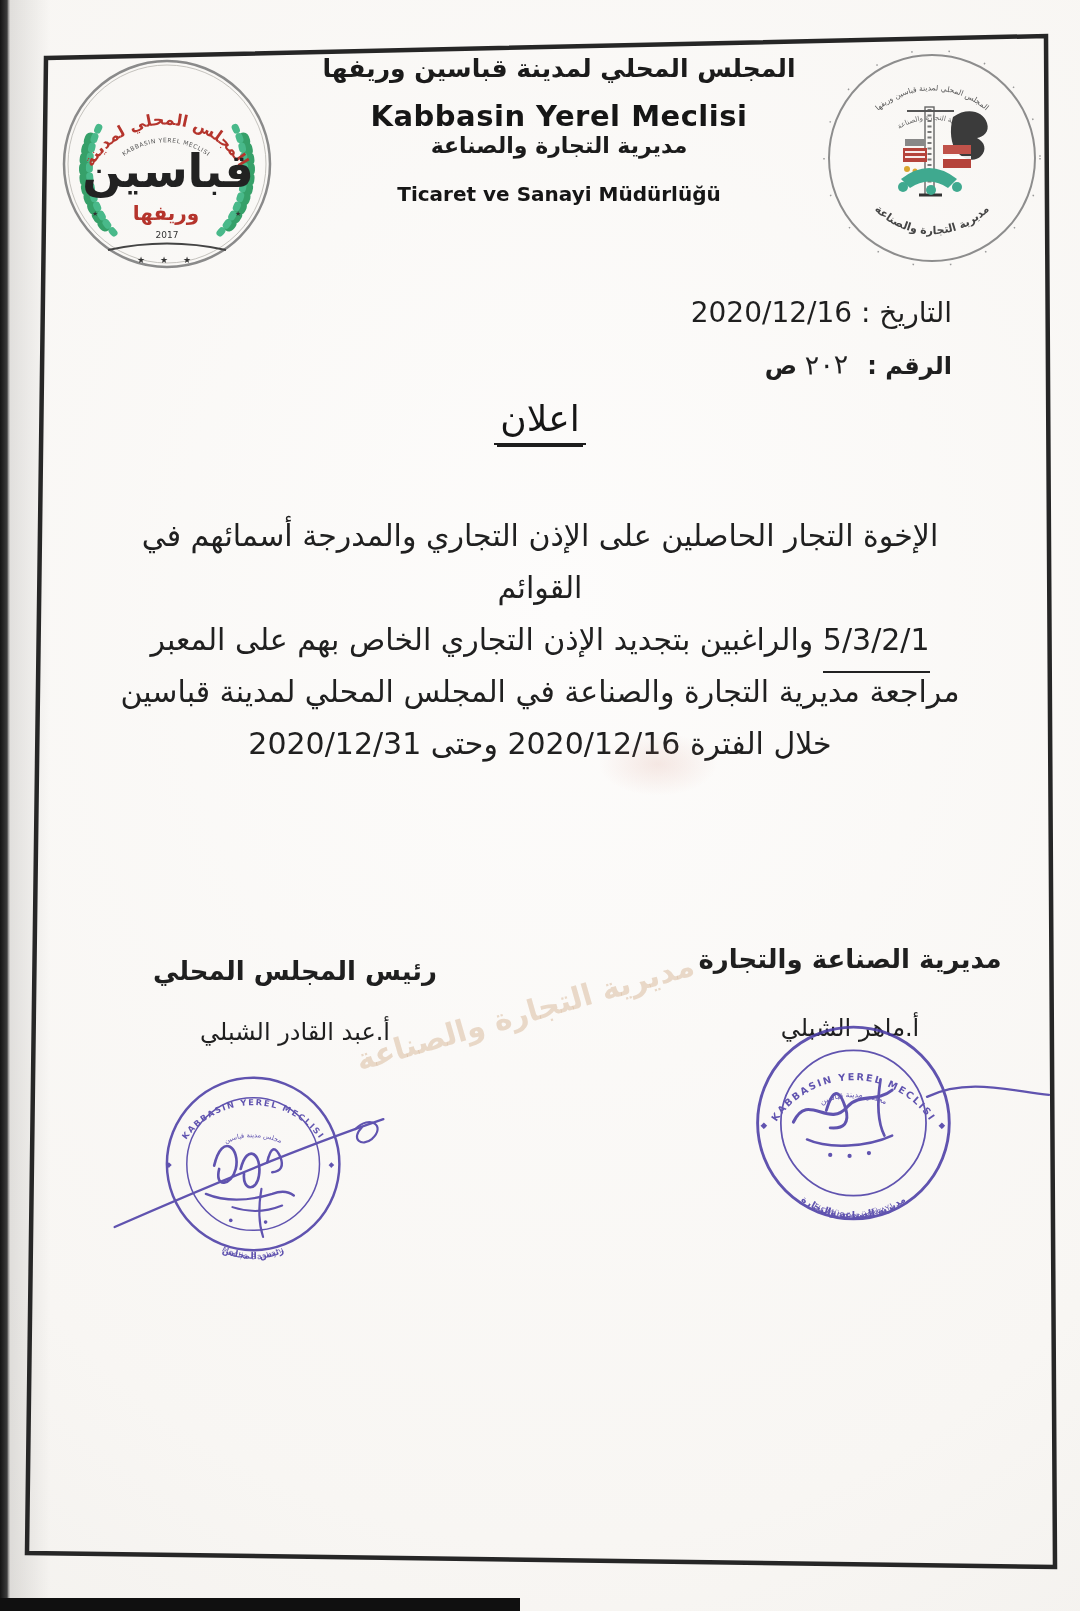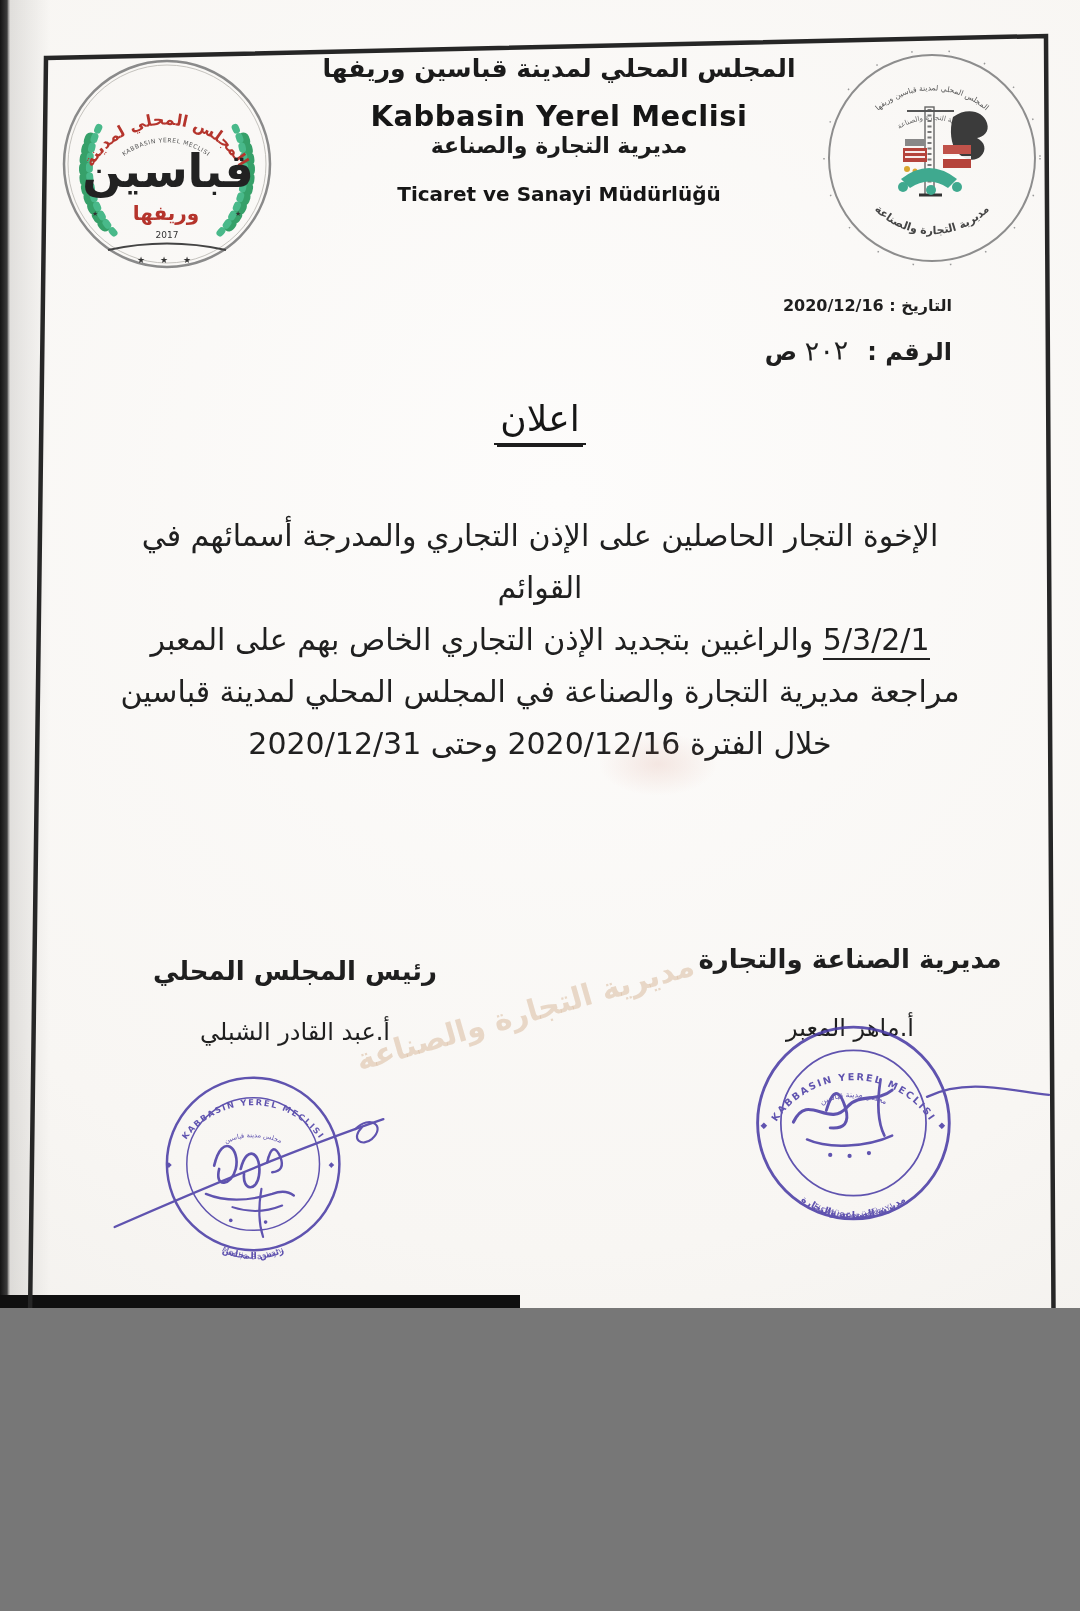--- a/index.html
+++ b/index.html
@@ -1,18 +1,18 @@
 <!DOCTYPE html>
 <html lang="ar"><head>
 <meta charset="utf-8">
 <style>
   * { margin:0; padding:0; box-sizing:border-box; }
   body { background:#777; font-family:"DejaVu Sans", sans-serif; }
   .page {
-    position:relative; width:1080px; height:1308px; margin:0 auto;
+    position:relative; width:1080px; height:1611px; margin:0 auto;
     background: radial-gradient(130% 105% at 52% 38%, #fdfcfb 0%, #f8f6f3 55%, #edebe7 100%);
     overflow:hidden; color:#1f1f1f;
   }
   .scan-edge-left { position:absolute; left:0; top:0; width:10px; height:100%;
     background:linear-gradient(90deg,#141414,#3c3c3c 70%, rgba(60,60,60,0)); }
   .scan-shade-left { position:absolute; left:9px; top:0; width:42px; height:100%;
     background:linear-gradient(90deg, rgba(0,0,0,.10), rgba(0,0,0,0)); }
   .scan-edge-bottom { position:absolute; left:0; bottom:0; width:520px; height:13px; background:#101010; }
   .frame-svg { position:absolute; left:0; top:0; width:1080px; height:1611px; }
 
@@ -20,32 +20,32 @@
   .org-ar  { font-size:25px; font-weight:bold; color:#1b1b1b; margin-bottom:16px; }
   .org-tr  { font-size:29px; font-weight:bold; letter-spacing:.5px; color:#161616; }
   .dept-ar { font-size:22px; font-weight:bold; margin-bottom:24px; color:#1b1b1b; }
   .dept-tr { font-size:20px; font-weight:bold; color:#161616; }
 
   .seal { position:absolute; }
   .seal-council { left:56px;  top:53px;  width:222px; height:222px; }
   .seal-trade   { left:821px; top:47px;  width:222px; height:222px; }
 
   .meta { position:absolute; right:128px; top:296px; text-align:right; direction:rtl; }
-  .meta-date { font-size:16px; font-weight:bold; margin-bottom:20px; }
+  .meta-date { font-size:28px; font-weight:normal; margin-bottom:20px; }
   .meta-num  { font-size:24px; font-weight:bold; }
   .hand { display:inline-block; font-size:27px; font-weight:normal; letter-spacing:7px;
           transform:rotate(-2deg); margin-right:10px; }
 
   .title-wrap { position:absolute; left:0; width:1080px; top:398px; text-align:center; }
   .title-text { display:inline-block; font-size:36px; font-weight:normal; color:#161616;
     border-bottom:2px solid #1d1d1d; box-shadow:0 5px 0 -3px #1d1d1d; padding:0 6px 4px; }
 
   .body-text { position:absolute; left:112px; right:112px; top:510px; direction:rtl;
     text-align:center; font-size:30px; line-height:52px; color:#202020; }
-  .lists-u { border-bottom:2.5px solid #222; padding-bottom:1px; }
+  .lists-u { border-bottom:2.5px solid #222; padding-bottom:14px; }
 
   .sig { text-align:center; position:absolute; }
   .sig-trade   { right:60px; top:944px; width:340px; direction:rtl; }
   .sig-council { left:145px; top:956px; width:300px; direction:rtl; }
   .sig-title { font-size:26px; font-weight:bold; }
   .sig-name  { font-size:24px; margin-top:40px; }
   .sig-council .sig-name { margin-top:32px; }
 
   .stamp { position:absolute; opacity:.88; }
   .stamp-trade   { left:737px; top:1002px; width:320px; height:242px; }
@@ -164,21 +164,21 @@
     <div><span class="lists-u">5/3/2/1</span> <span>والراغبين بتجديد الإذن التجاري الخاص بهم على المعبر</span></div>
     <div>مراجعة مديرية التجارة والصناعة في المجلس المحلي لمدينة قباسين</div>
     <div>خلال الفترة 2020/12/16 وحتى 2020/12/31</div>
   </div>
 
   <div class="smudge"></div>
   <div class="watermark">مديرية التجارة والصناعة</div>
 
   <div class="sig sig-trade">
     <div class="sig-title">مديرية الصناعة والتجارة</div>
-    <div class="sig-name">أ.ماهر المعبر</div>
+    <div class="sig-name">أ.ماهر الشبلي</div>
   </div>
 
   <div class="sig sig-council">
     <div class="sig-title">رئيس المجلس المحلي</div>
     <div class="sig-name">أ.عبد القادر الشبلي</div>
   </div>
 
   <svg class="stamp stamp-trade" viewBox="0 0 330 250">
     <defs>
       <path id="st-top" d="M 28,152 A 95,95 0 0 1 212,152"></path>

